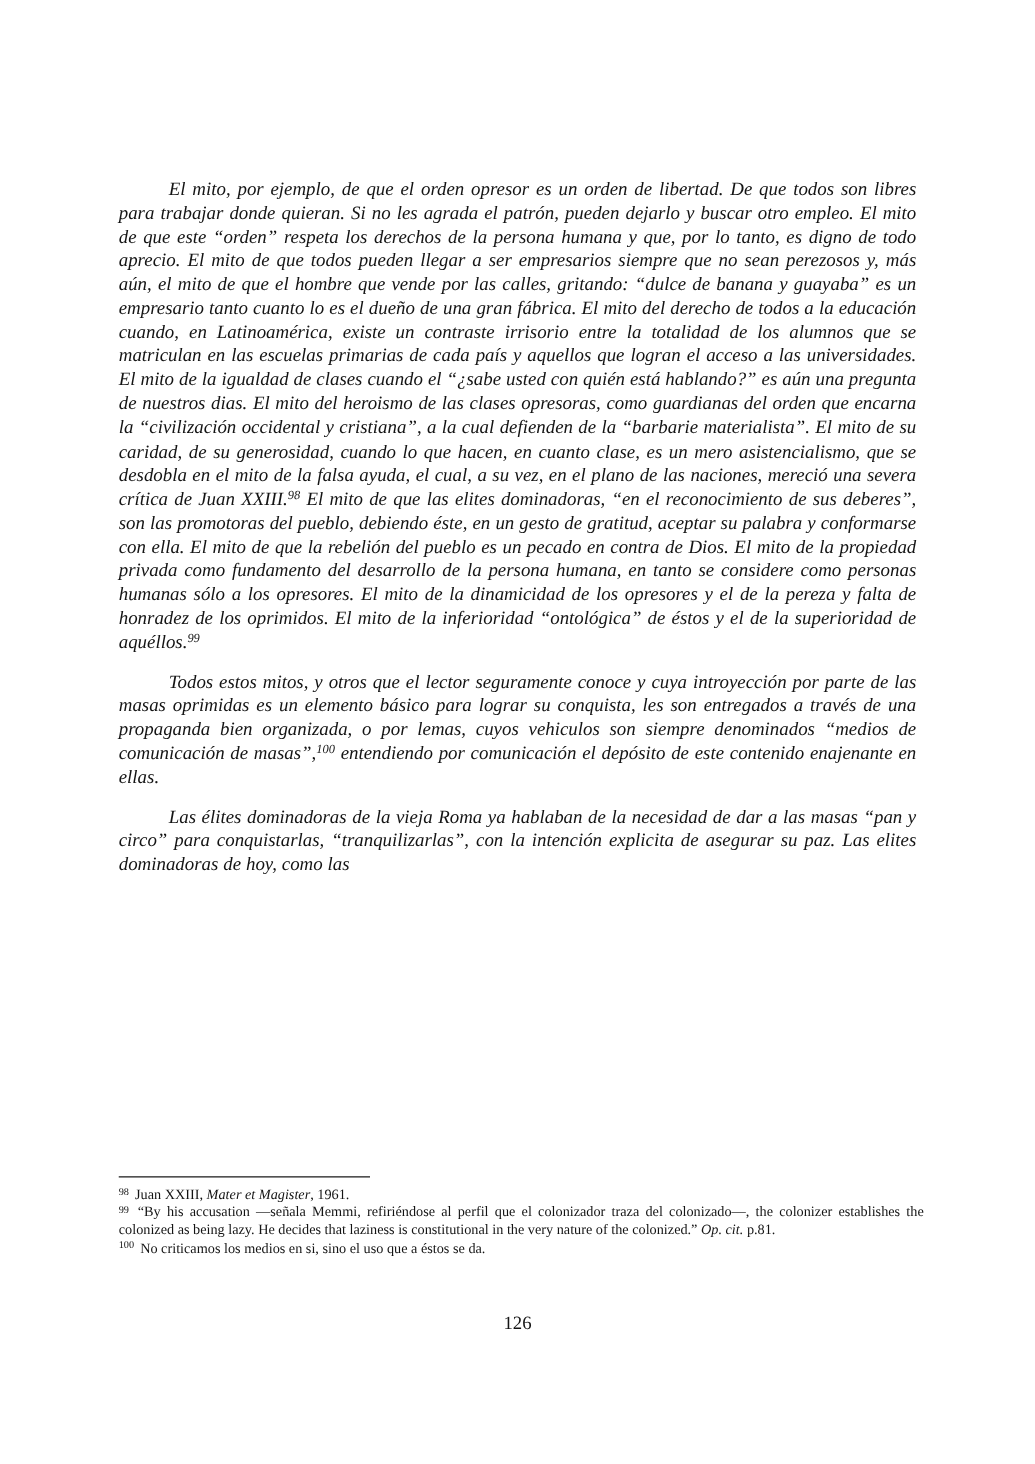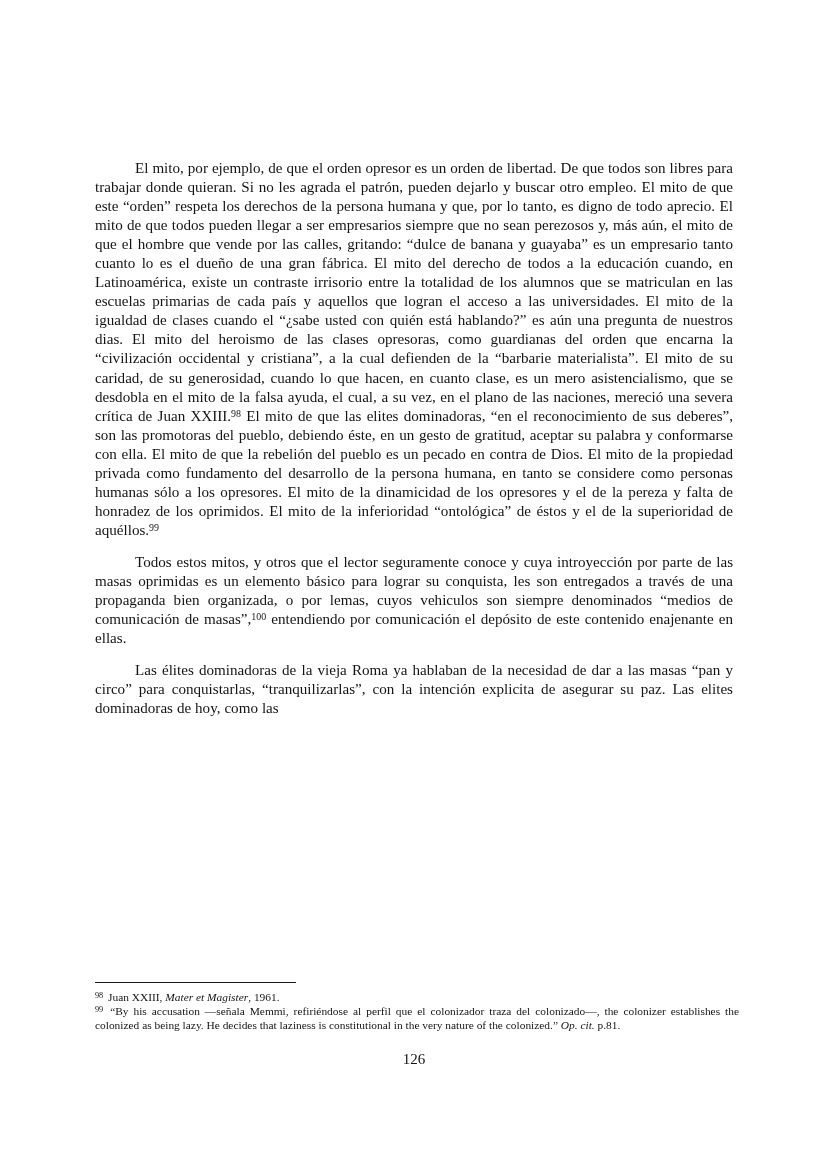--- a/index.html
+++ b/index.html
@@ -14,22 +14,23 @@
     background: #ffffff;
     margin: 0 auto;
     overflow: hidden;
     font-family: "Liberation Serif", "DejaVu Serif", serif;
     color: #141414;
     -webkit-font-smoothing: antialiased;
   }
   .body-block {
     position: absolute;
     left: 95px;
-    top: 159px;
+    top: 143px;
     width: 638px;
+    font-style: italic;
   }
   p.para {
     margin: 0 0 13px 0;
     font-size: 15.1px;
     line-height: 19.05px;
     text-align: justify;
     text-justify: inter-word;
     text-indent: 40px;
     hyphens: none;
     word-spacing: 0.01em;
@@ -38,21 +39,21 @@
     margin-bottom: 16px;
   }
   sup.fn-ref {
     font-size: 0.66em;
     vertical-align: 0.45em;
     line-height: 0;
   }
   .footnotes {
     position: absolute;
     left: 95px;
-    top: 982px;
+    top: 941px;
     width: 644px;
   }
   .fn-rule {
     width: 201px;
     height: 0;
     border: 0;
     border-top: 1.3px solid #1a1a1a;
     margin: 0 0 7px 0;
     padding: 0;
   }
@@ -100,17 +101,18 @@
 
   </div>
 
   <div class="footnotes">
     <hr class="fn-rule">
 
     <p class="footnote"><sup>98</sup><span> Juan XXIII, </span><span class="it">Mater et Magister</span><span>, 1961.</span></p>
 
     <p class="footnote"><sup>99</sup><span> “By his accusation —señala Memmi, refiriéndose al perfil que el colonizador traza del colonizado—, the colonizer establishes the colonized as being lazy. He decides that laziness is constitutional in the very nature of the colonized.” </span><span class="it">Op. cit.</span><span> p.81.</span></p>
 
+    <p class="footnote"><sup>100</sup><span> No criticamos los medios en si, sino el uso que a éstos se da.</span><span class="it"></span><span></span></p>
   </div>
 
   <div class="page-number">126</div>
 
 </div>
 
 </body></html>

